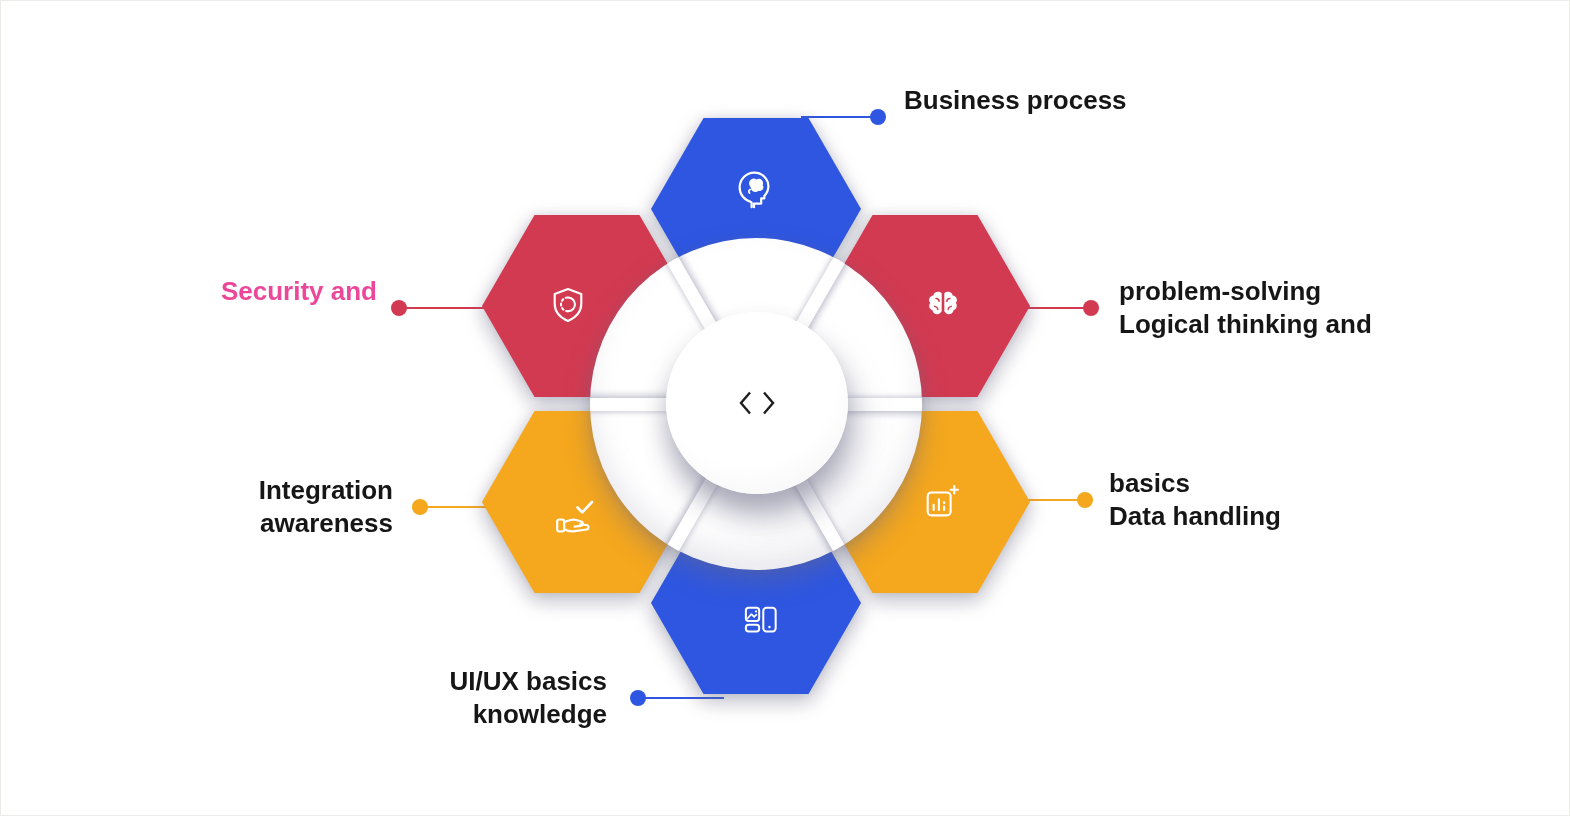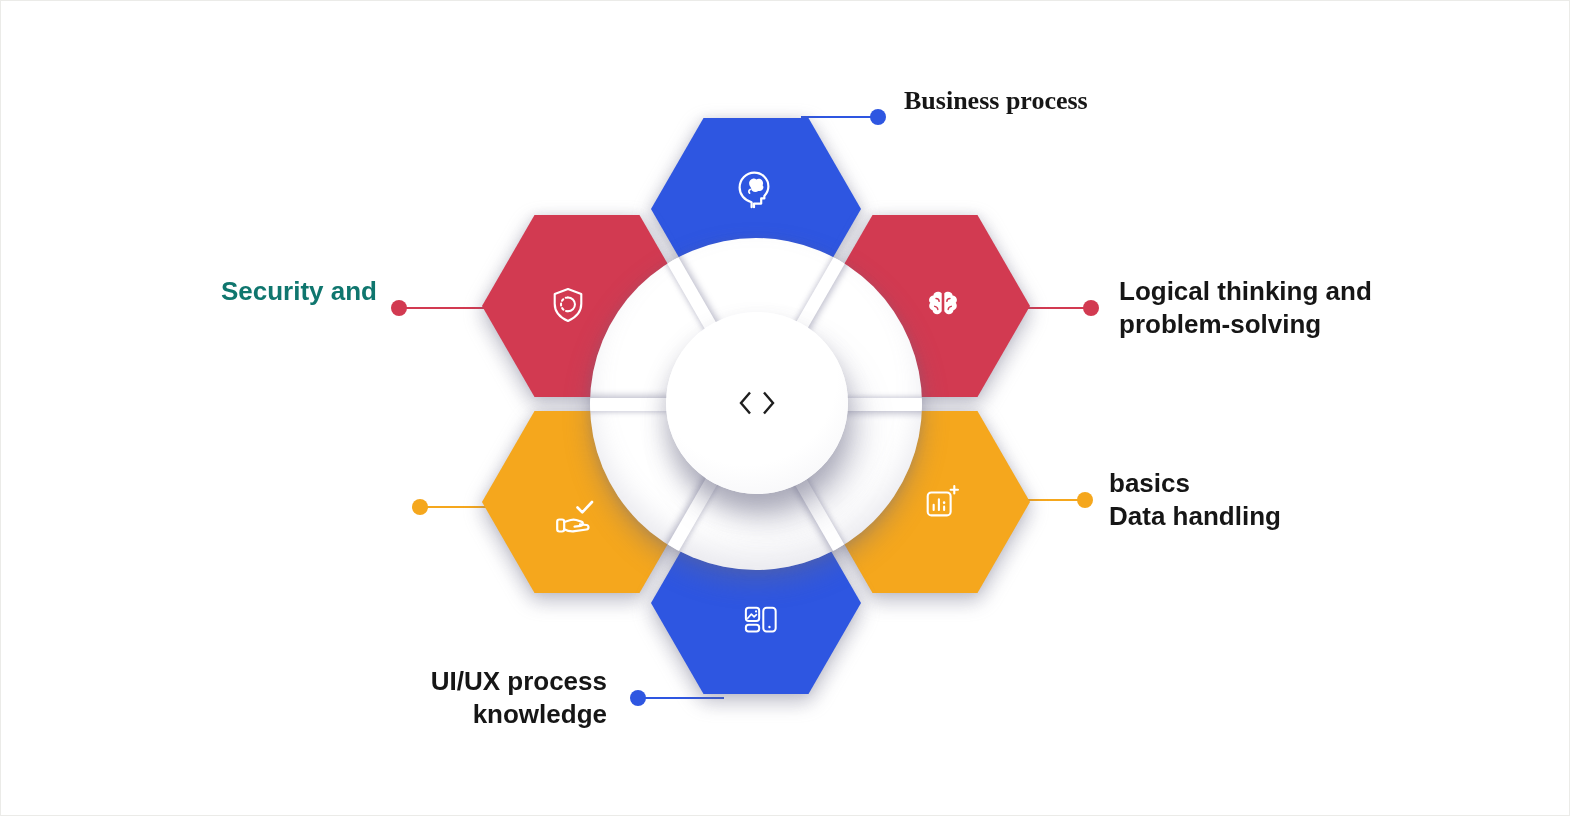--- a/index.html
+++ b/index.html
@@ -176,32 +176,36 @@
     </svg>
   </div>
 
   <div class="dot dot-business" style="background: rgb(46, 86, 225);"></div>
   <div class="dot dot-security" style="background: rgb(210, 58, 81);"></div>
   <div class="dot dot-logical" style="background: rgb(210, 58, 81);"></div>
   <div class="dot dot-integration" style="background: rgb(245, 167, 29);"></div>
   <div class="dot dot-data" style="background: rgb(245, 167, 29);"></div>
   <div class="dot dot-uiux" style="background: rgb(46, 86, 225);"></div>
 
-  <div class="label label-business" style="color: rgb(22, 22, 22); font-family: Liberation Serif, serif;">
+  <div class="label label-business" style="color: rgb(22, 22, 22);">
     <span>Business process</span>
   </div>
   <div class="label label-logical" style="color: rgb(22, 22, 22);">
+    <span>problem-solving</span>
     <span>Logical thinking and</span>
-    <span>problem-solving</span>
   </div>
   <div class="label label-data" style="color: rgb(22, 22, 22);">
     <span>basics</span>
     <span>Data handling</span>
   </div>
   <div class="label label-uiux align-right" style="color: rgb(22, 22, 22);">
-    <span>UI/UX process</span>
+    <span>UI/UX basics</span>
     <span>knowledge</span>
   </div>
-  <div class="label label-security align-right" style="color: #0f766e;">
+  <div class="label label-integration align-right" style="color: rgb(22, 22, 22);">
+    <span>Integration</span>
+    <span>awareness</span>
+  </div>
+  <div class="label label-security align-right" style="color: #ec4899;">
     <span>Security and</span>
   </div>
 
 </div>
 
 </body></html>

